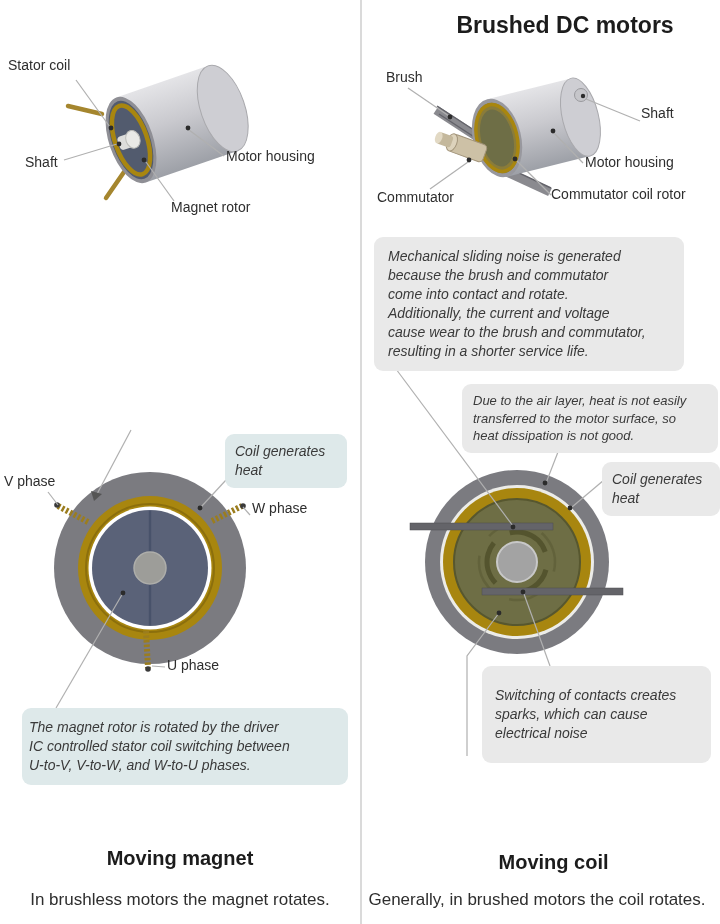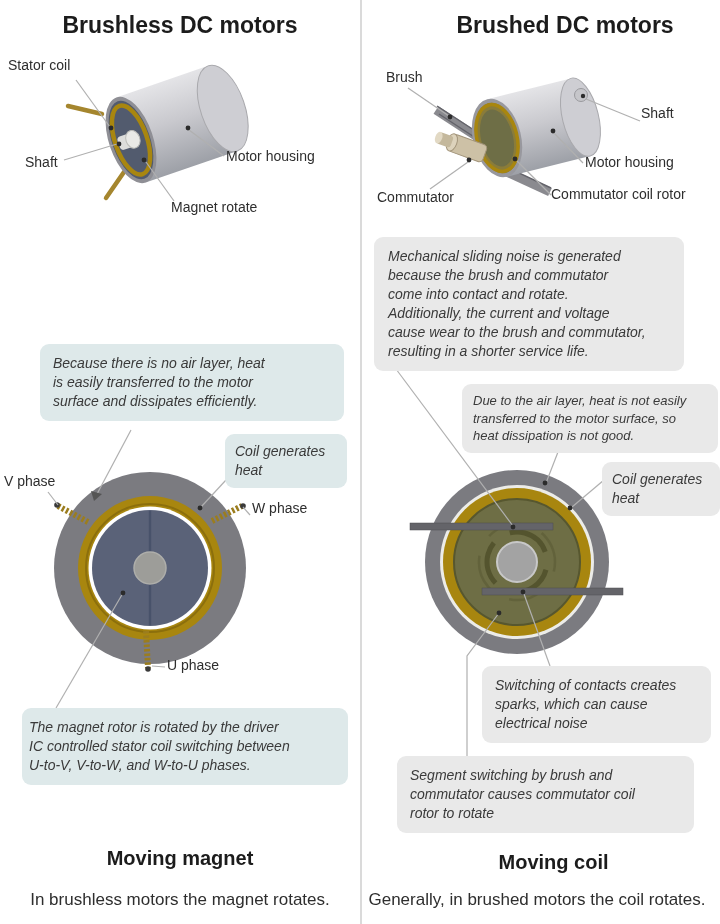--- a/index.html
+++ b/index.html
@@ -161,30 +161,26 @@
       <g fill="#2b2b2b">
         <circle cx="513" cy="527" r="2.4"></circle>
         <circle cx="545" cy="483" r="2.4"></circle>
         <circle cx="570" cy="508" r="2.4"></circle>
         <circle cx="523" cy="592" r="2.4"></circle>
         <circle cx="499" cy="613" r="2.4"></circle>
       </g>
     </g>
   </svg>
 
-  <div class="title l">Brushless DC motors</div>
 
   <div class="plabel" style="left:8px;top:57px">Stator coil</div>
   <div class="plabel" style="left:25px;top:154px">Shaft</div>
   <div class="plabel" style="left:226px;top:148px">Motor housing</div>
-  <div class="plabel" style="left:171px;top:199px">Magnet rotate</div>
-
-  <div class="callout blue" style="left:40px;top:344px;width:304px;padding:10px 13px">Because there is no air layer, heat
-is easily transferred to the motor
-surface and dissipates efficiently.</div>
+  <div class="plabel" style="left:171px;top:199px">Magnet rotor</div>
+
   <div class="callout blue" style="left:225px;top:434px;width:122px;padding:8px 10px">Coil generates
 heat</div>
 
   <div class="plabel" style="left:4px;top:473px">V phase</div>
   <div class="plabel" style="left:252px;top:500px">W phase</div>
   <div class="plabel" style="left:167px;top:657px">U phase</div>
 
   <div class="callout blue" style="left:22px;top:708px;width:326px;padding:10px 7px">The magnet rotor is rotated by the driver
 IC controlled stator coil switching between
 U-to-V, V-to-W, and W-to-U phases.</div>
@@ -204,23 +200,20 @@
 because the brush and commutator
 come into contact and rotate.
 Additionally, the current and voltage
 cause wear to the brush and commutator,
 resulting in a shorter service life.</div>
   <div class="callout gray" style="left:462px;top:384px;width:256px;padding:8px 11px;font-size:13px">Due to the air layer, heat is not easily
 transferred to the motor surface, so
 heat dissipation is not good.</div>
   <div class="callout gray" style="left:602px;top:462px;width:118px;padding:8px 10px">Coil generates
 heat</div>
-  <div class="callout gray" style="left:482px;top:666px;width:229px;padding:10px 13px">Switching of contacts creates
+  <div class="callout gray" style="left:482px;top:666px;width:229px;padding:20px 13px">Switching of contacts creates
 sparks, which can cause
 electrical noise</div>
-  <div class="callout gray" style="left:397px;top:756px;width:297px;padding:10px 13px">Segment switching by brush and
-commutator causes commutator coil
-rotor to rotate</div>
 
   <div class="caption" style="left:362px;top:851px;width:383px">Moving coil</div>
   <div class="subtitle" style="left:362px;top:890px;width:350px">Generally, in brushed motors the coil rotates.</div>
 
 </div>
 
 </body></html>

